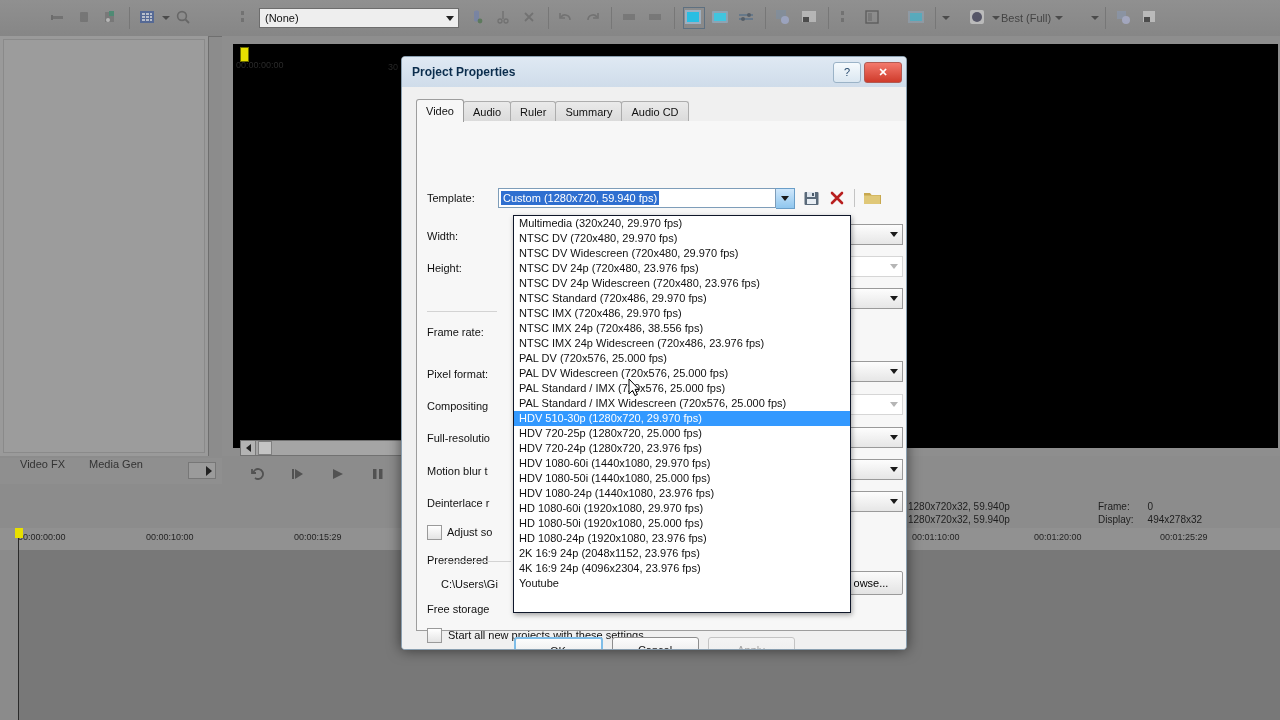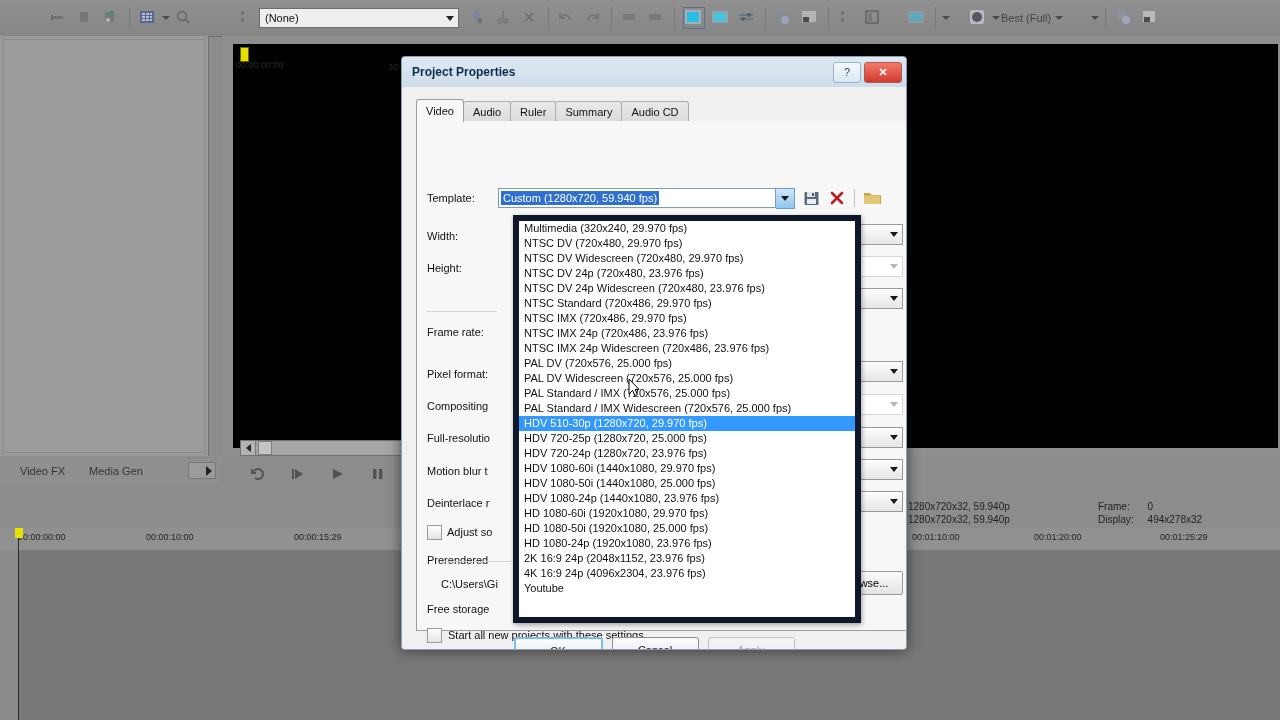--- a/index.html
+++ b/index.html
@@ -31,21 +31,21 @@
   .combo-none .ar{width:16px;height:18px;display:flex;align-items:center;justify-content:center;}
   .combo-none .ar:after{content:"";border-left:4px solid transparent;border-right:4px solid transparent;border-top:5px solid #222;}
 
   .qual-box{display:flex;align-items:center;gap:3px;font-size:11px;color:#2b2b2b;}
   .qual-txt{opacity:.75;}
 
   
   .panel-left{position:absolute;left:0;top:36px;width:208px;height:420px;background:#9a9a9a;
      border-right:1px solid #6e6e6e;}
   .panel-left .inner{position:absolute;inset:3px;background:#9c9c9c;border:1px solid #8a8a8a;}
-  .panel-tabs{position:absolute;left:0;top:458px;width:222px;height:26px;display:flex;align-items:center;
+  .panel-tabs{position:absolute;left:0;top:458px;width:222px;height:26px;display:flex;align-items:flex-start;
     font-size:11px;color:#333;gap:24px;padding-left:20px;box-sizing:border-box;background:#8f8f8f;}
   .panel-tabs .scr{position:absolute;right:6px;top:4px;width:28px;height:17px;background:#9b9b9b;
     border:1px solid #777;display:flex;align-items:center;justify-content:flex-end;padding-right:3px;box-sizing:border-box;}
   .panel-tabs .scr:after{content:"";border-top:5px solid transparent;border-bottom:5px solid transparent;border-left:6px solid #222;}
 
   
   .panel-mid{position:absolute;left:222px;top:36px;width:678px;height:420px;background:#8e8e8e;}
   .preview-black{position:absolute;left:233px;top:44px;width:667px;height:404px;background:#000;}
   .mini-ruler{position:absolute;left:236px;top:60px;width:190px;height:14px;color:#2a2a2a;font-size:9px;}
   .cursor-marker{position:absolute;left:240px;top:47px;width:7px;height:13px;background:#e8e000;border:1px solid #6a6a00;}
@@ -122,21 +122,21 @@
     display:inline-block;vertical-align:middle;}
 
   .btm-btn{height:24px;width:85px;border:1px solid #8e8e8e;border-radius:3px;
     background:linear-gradient(#fcfcfc,#e4e4e4);display:flex;align-items:center;justify-content:center;
     font-size:11px;color:#111;}
   .btm-btn.default{border:2px solid #7ebde8;}
   .btm-btn.disabled{color:#a5a5a5;background:linear-gradient(#f4f4f4,#ececec);border-color:#c4c4c4;}
 
   
   .ddl{position:absolute;left:96px;top:94px;width:336px;height:396px;background:#fff;
-    border:6px solid #0f172a;box-shadow:1px 2px 5px rgba(0,0,0,.35);z-index:50;overflow:hidden;}
+    border:1px solid #0f172a;box-shadow:1px 2px 5px rgba(0,0,0,.35);z-index:50;overflow:hidden;}
   .ddl-item{height:15px;line-height:15px;font-size:11px;color:#111;padding-left:5px;white-space:nowrap;}
   .ddl-item.sel{background:#3399ff;color:#fff;}
 
   .mousecur{position:absolute;left:628px;top:378px;width:14px;height:20px;z-index:70;}
 
   .browse{position:absolute;right:10px;top:0;width:62px;height:22px;border:1px solid #9a9a9a;border-radius:2px;
      background:linear-gradient(#fbfbfb,#e3e3e3);display:flex;align-items:center;justify-content:center;font-size:11px;}
   .hr{position:absolute;height:1px;background:#d3d3d3;}
 </style>
 </head>
@@ -538,21 +538,21 @@
       <span class="browse" style="top:450px">owse...</span>
 
       <div class="ddl">
         <div class="ddl-item">Multimedia (320x240, 29.970 fps)</div>
         <div class="ddl-item">NTSC DV (720x480, 29.970 fps)</div>
         <div class="ddl-item">NTSC DV Widescreen (720x480, 29.970 fps)</div>
         <div class="ddl-item">NTSC DV 24p (720x480, 23.976 fps)</div>
         <div class="ddl-item">NTSC DV 24p Widescreen (720x480, 23.976 fps)</div>
         <div class="ddl-item">NTSC Standard (720x486, 29.970 fps)</div>
         <div class="ddl-item">NTSC IMX (720x486, 29.970 fps)</div>
-        <div class="ddl-item">NTSC IMX 24p (720x486, 23.976 fps)</div>
+        <div class="ddl-item">NTSC IMX 24p (720x486, 38.556 fps)</div>
         <div class="ddl-item">NTSC IMX 24p Widescreen (720x486, 23.976 fps)</div>
         <div class="ddl-item">PAL DV (720x576, 25.000 fps)</div>
         <div class="ddl-item">PAL DV Widescreen (720x576, 25.000 fps)</div>
         <div class="ddl-item">PAL Standard / IMX (720x576, 25.000 fps)</div>
         <div class="ddl-item">PAL Standard / IMX Widescreen (720x576, 25.000 fps)</div>
         <div class="ddl-item sel">HDV 510-30p (1280x720, 29.970 fps)</div>
         <div class="ddl-item">HDV 720-25p (1280x720, 25.000 fps)</div>
         <div class="ddl-item">HDV 720-24p (1280x720, 23.976 fps)</div>
         <div class="ddl-item">HDV 1080-60i (1440x1080, 29.970 fps)</div>
         <div class="ddl-item">HDV 1080-50i (1440x1080, 25.000 fps)</div>

